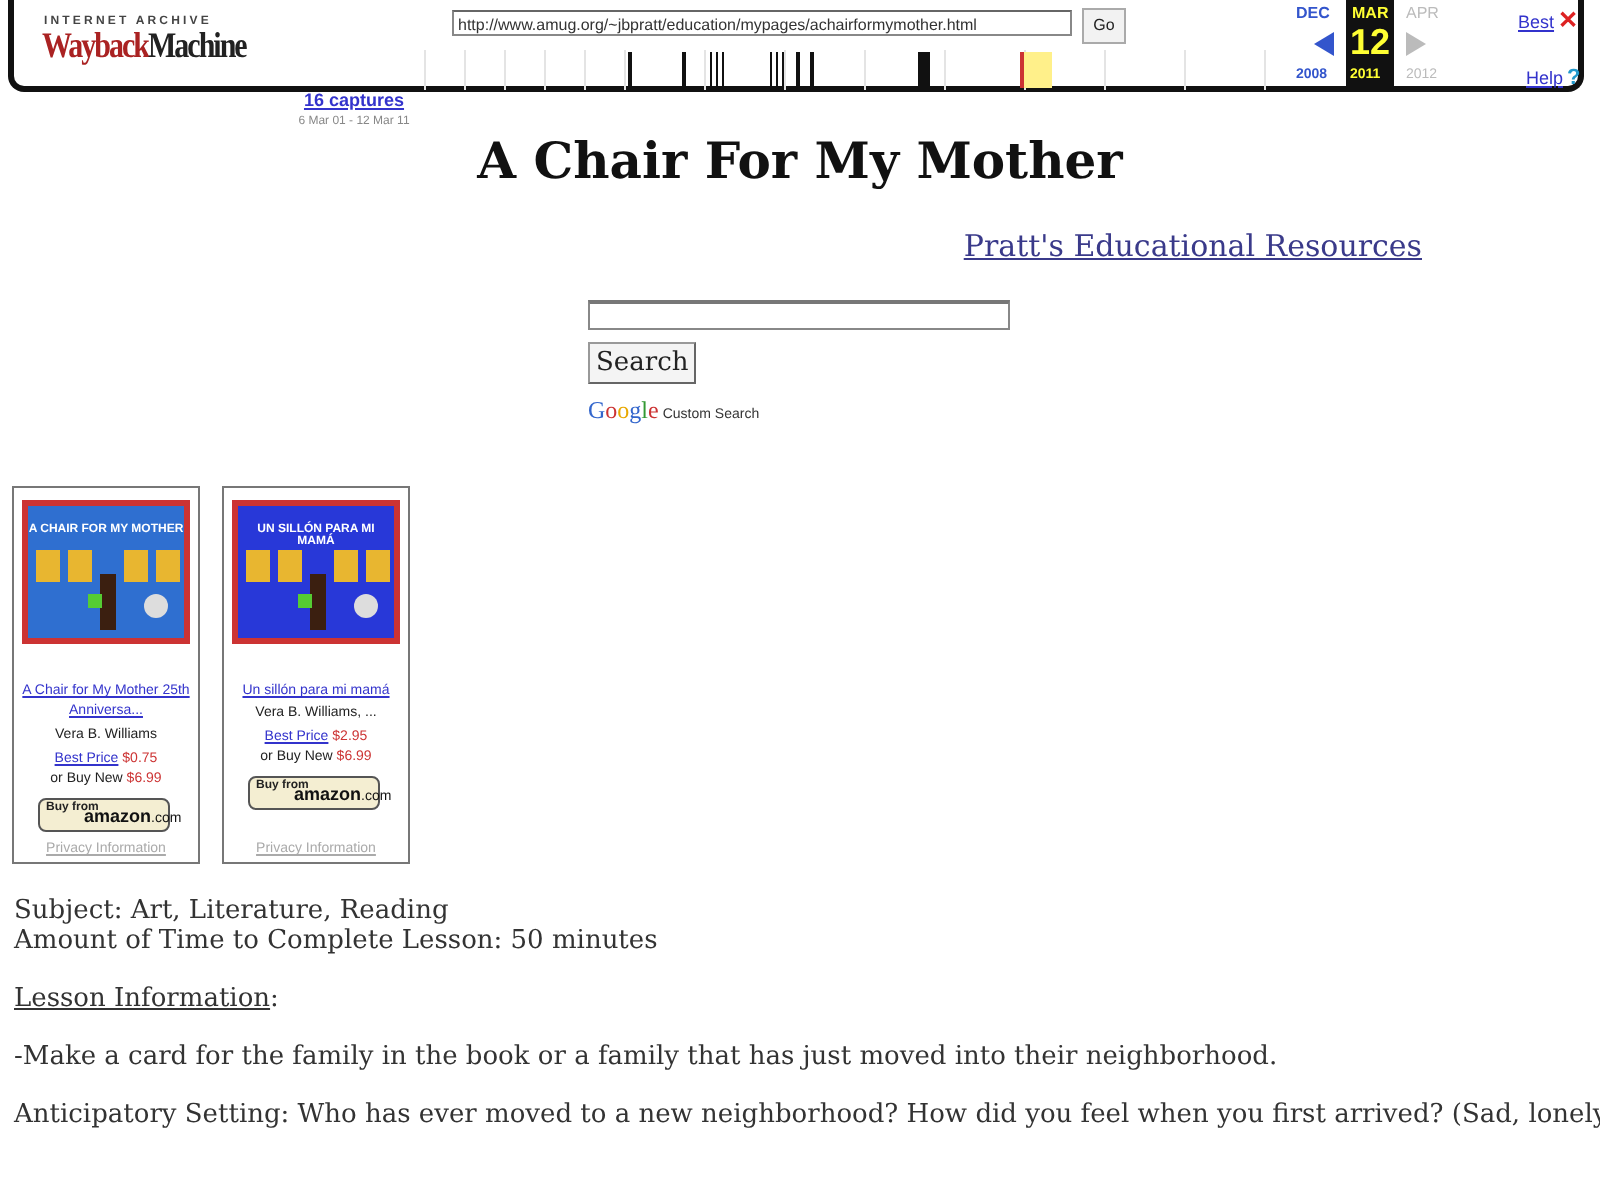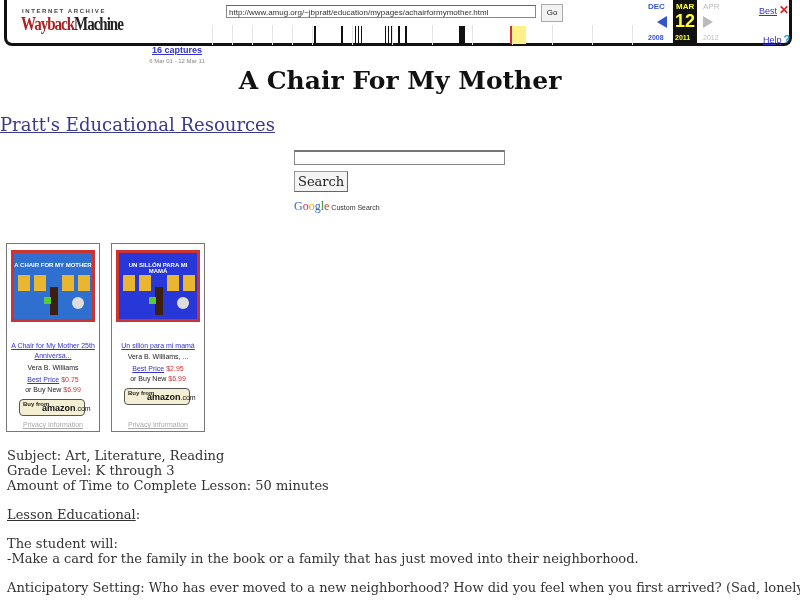--- a/index.html
+++ b/index.html
@@ -64,22 +64,22 @@
   .wb-help { position: absolute; left: 756px; top: 33px; font-size: 9px; }
   .wb-help a { color: #33c; text-decoration: underline; }
   .wb-help .q { color: #29c; font-weight: bold; font-size: 11px; margin-left: 2px; }
 
   
   h1 {
     position: absolute; left: 0; top: 66px; width: 800px; margin: 0;
     text-align: center; font-size: 25px; font-weight: bold; color: #111;
   }
   .pratt {
-    position: absolute; left: 0; top: 114px; width: 711px; text-align: left;
-    font-size: 18px;
+    position: absolute; left: 0; top: 114px; width: 711px; text-align: right;
+    font-size: 15px;
   }
   .pratt a { color: #3a3a8a; text-decoration: underline; }
   .search-input {
     position: absolute; left: 294px; top: 150px; width: 211px; height: 15px;
     border: 1px solid #888; border-top: 2px solid #777; box-sizing: border-box; background: #fff;
   }
   .search-btn {
     position: absolute; left: 294px; top: 171px; height: 21px; padding: 0 3px;
     border: 1px solid #999; border-bottom-color: #666; border-right-color: #666;
     background: #f4f4f4; font-family: "DejaVu Serif", serif; font-size: 13px; color: #222; line-height: 19px;
@@ -239,22 +239,20 @@
   <div class="new" style="top:131px"><span>or Buy New</span> <span class="price">$6.99</span></div>
   <div class="buy" style="top:144px">
     <span class="by">Buy from</span>
     <span class="logo"><b>amazon</b><span>.com</span></span>
   </div>
   <div class="privacy" style="top:177px">Privacy Information</div>
 </div>
 
 <div class="lesson">
   <p>Subject: Art, Literature, Reading</p>
-  <p>Grade Level: K through 3</p>
   <p>Amount of Time to Complete Lesson: 50 minutes</p>
   <div class="gap"></div>
-  <p><span class="u">Lesson Educational</span><span>:</span></p>
+  <p><span class="u">Lesson Information</span><span>:</span></p>
   <div class="gap"></div>
-  <p>The student will:</p>
   <p>-Make a card for the family in the book or a family that has just moved into their neighborhood.</p>
   <div class="gap"></div>
   <p style="white-space:nowrap">Anticipatory Setting: Who has ever moved to a new neighborhood?  How did you feel when you first arrived?  (Sad, lonely</p>
 </div>
 
 </body></html>

